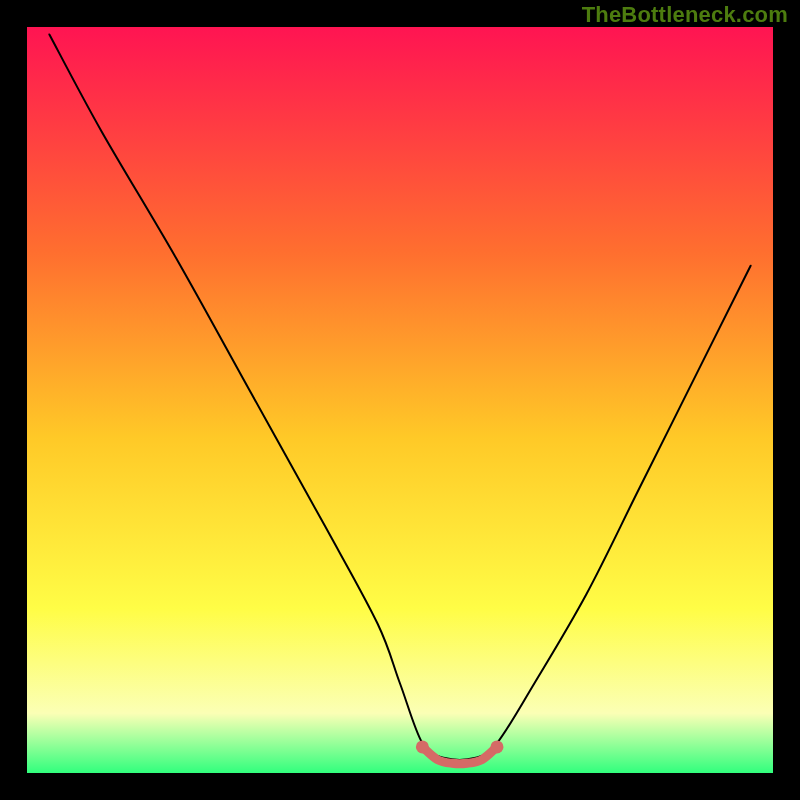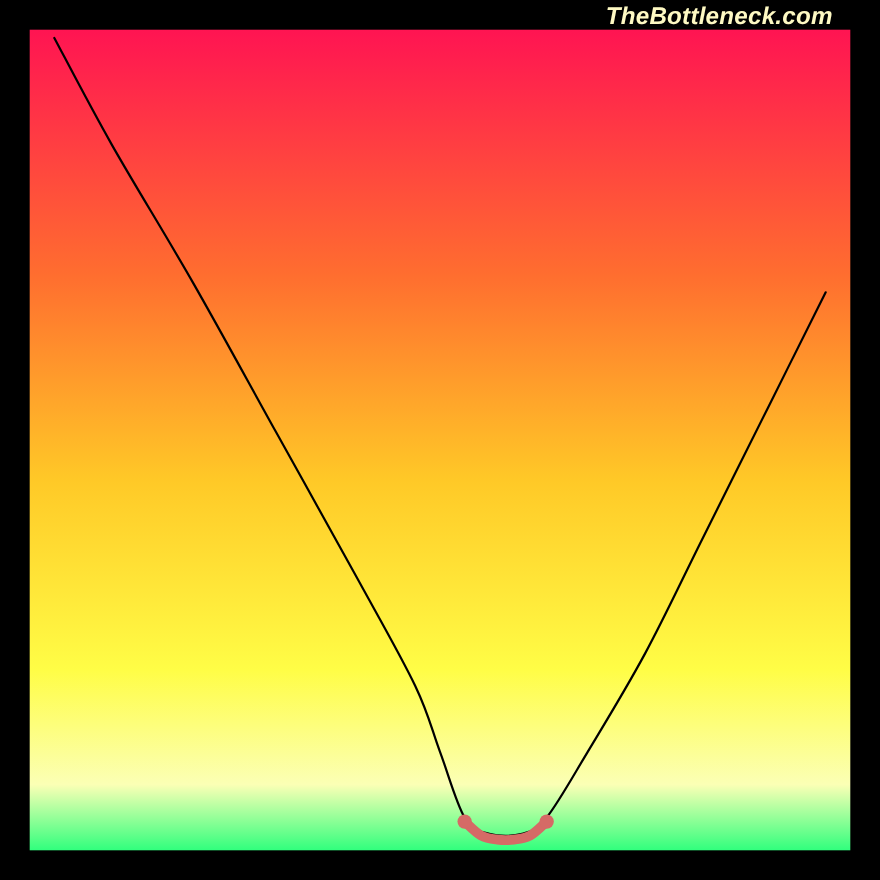--- a/index.html
+++ b/index.html
@@ -13,28 +13,27 @@
   .frame {
     position: absolute;
     top: 0;
     left: 0;
     width: 800px;
     height: 800px;
   }
   .watermark {
     position: absolute;
     top: 2px;
-    right: 43px;
-    color: #fef9c3;
+    right: 12px;
+    color: #4d7c0f;
     font-family: Arial, Helvetica, sans-serif;
     font-size: 22px;
     font-weight: 600;
     letter-spacing: 0.2px;
     user-select: none;
-    font-style: italic;
   }
 </style>
 </head>
 <body>
 
 <svg class="frame" viewBox="0 0 800 800" xmlns="http://www.w3.org/2000/svg">
   <defs>
     <linearGradient id="bg-grad" x1="0" y1="0" x2="0" y2="1">
       <stop offset="0%" stop-color="#ff1452"></stop>
       <stop offset="30%" stop-color="#ff6e2f"></stop>

